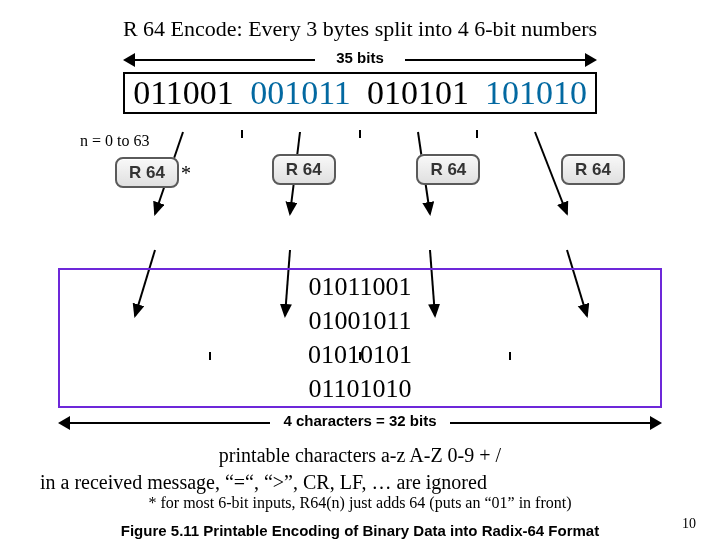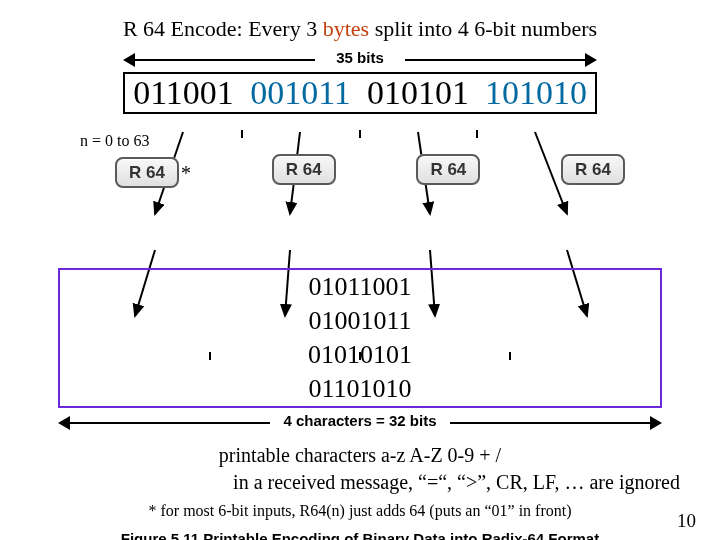--- a/index.html
+++ b/index.html
@@ -13,21 +13,21 @@
     position: relative;
   }
   .wrap {
     padding: 10px 40px 0 40px;
   }
   .title {
     text-align: center;
     font-size: 22px;
     margin: 6px 0 8px 0;
   }
-  .title .red { color: #c2410c; }
+  .title .red { color: #000000; }
   .bits24 {
     position: relative;
     height: 20px;
     margin: 0 auto 2px auto;
     width: 470px;
   }
   .bits24 .line-left, .bits24 .line-right {
     position: absolute;
     top: 9px;
     height: 2px;
@@ -158,41 +158,40 @@
     font-size: 15px;
     white-space: nowrap;
   }
 
   .desc {
     text-align: center;
     font-size: 20px;
     margin-top: 10px;
   }
   .desc2 {
-    text-align: right;
+    text-align: left;
     font-size: 20px;
     margin-top: 4px;
   }
   .footnote {
     text-align: center;
     font-size: 16px;
-    margin-top: 8px;
   }
   .caption {
     text-align: center;
     font-family: Arial, sans-serif;
     font-weight: bold;
     font-size: 15px;
     margin-top: 10px;
   }
   .pagenum {
     position: absolute;
     bottom: 8px;
     right: 24px;
-    font-size: 19px;
+    font-size: 14px;
   }
 </style>
 </head>
 <body>
 
 <div class="wrap">
   <div class="title">
     <span>R 64 Encode: Every 3 </span><span class="red">bytes</span><span> split into 4 6-bit numbers</span>
   </div>
 

